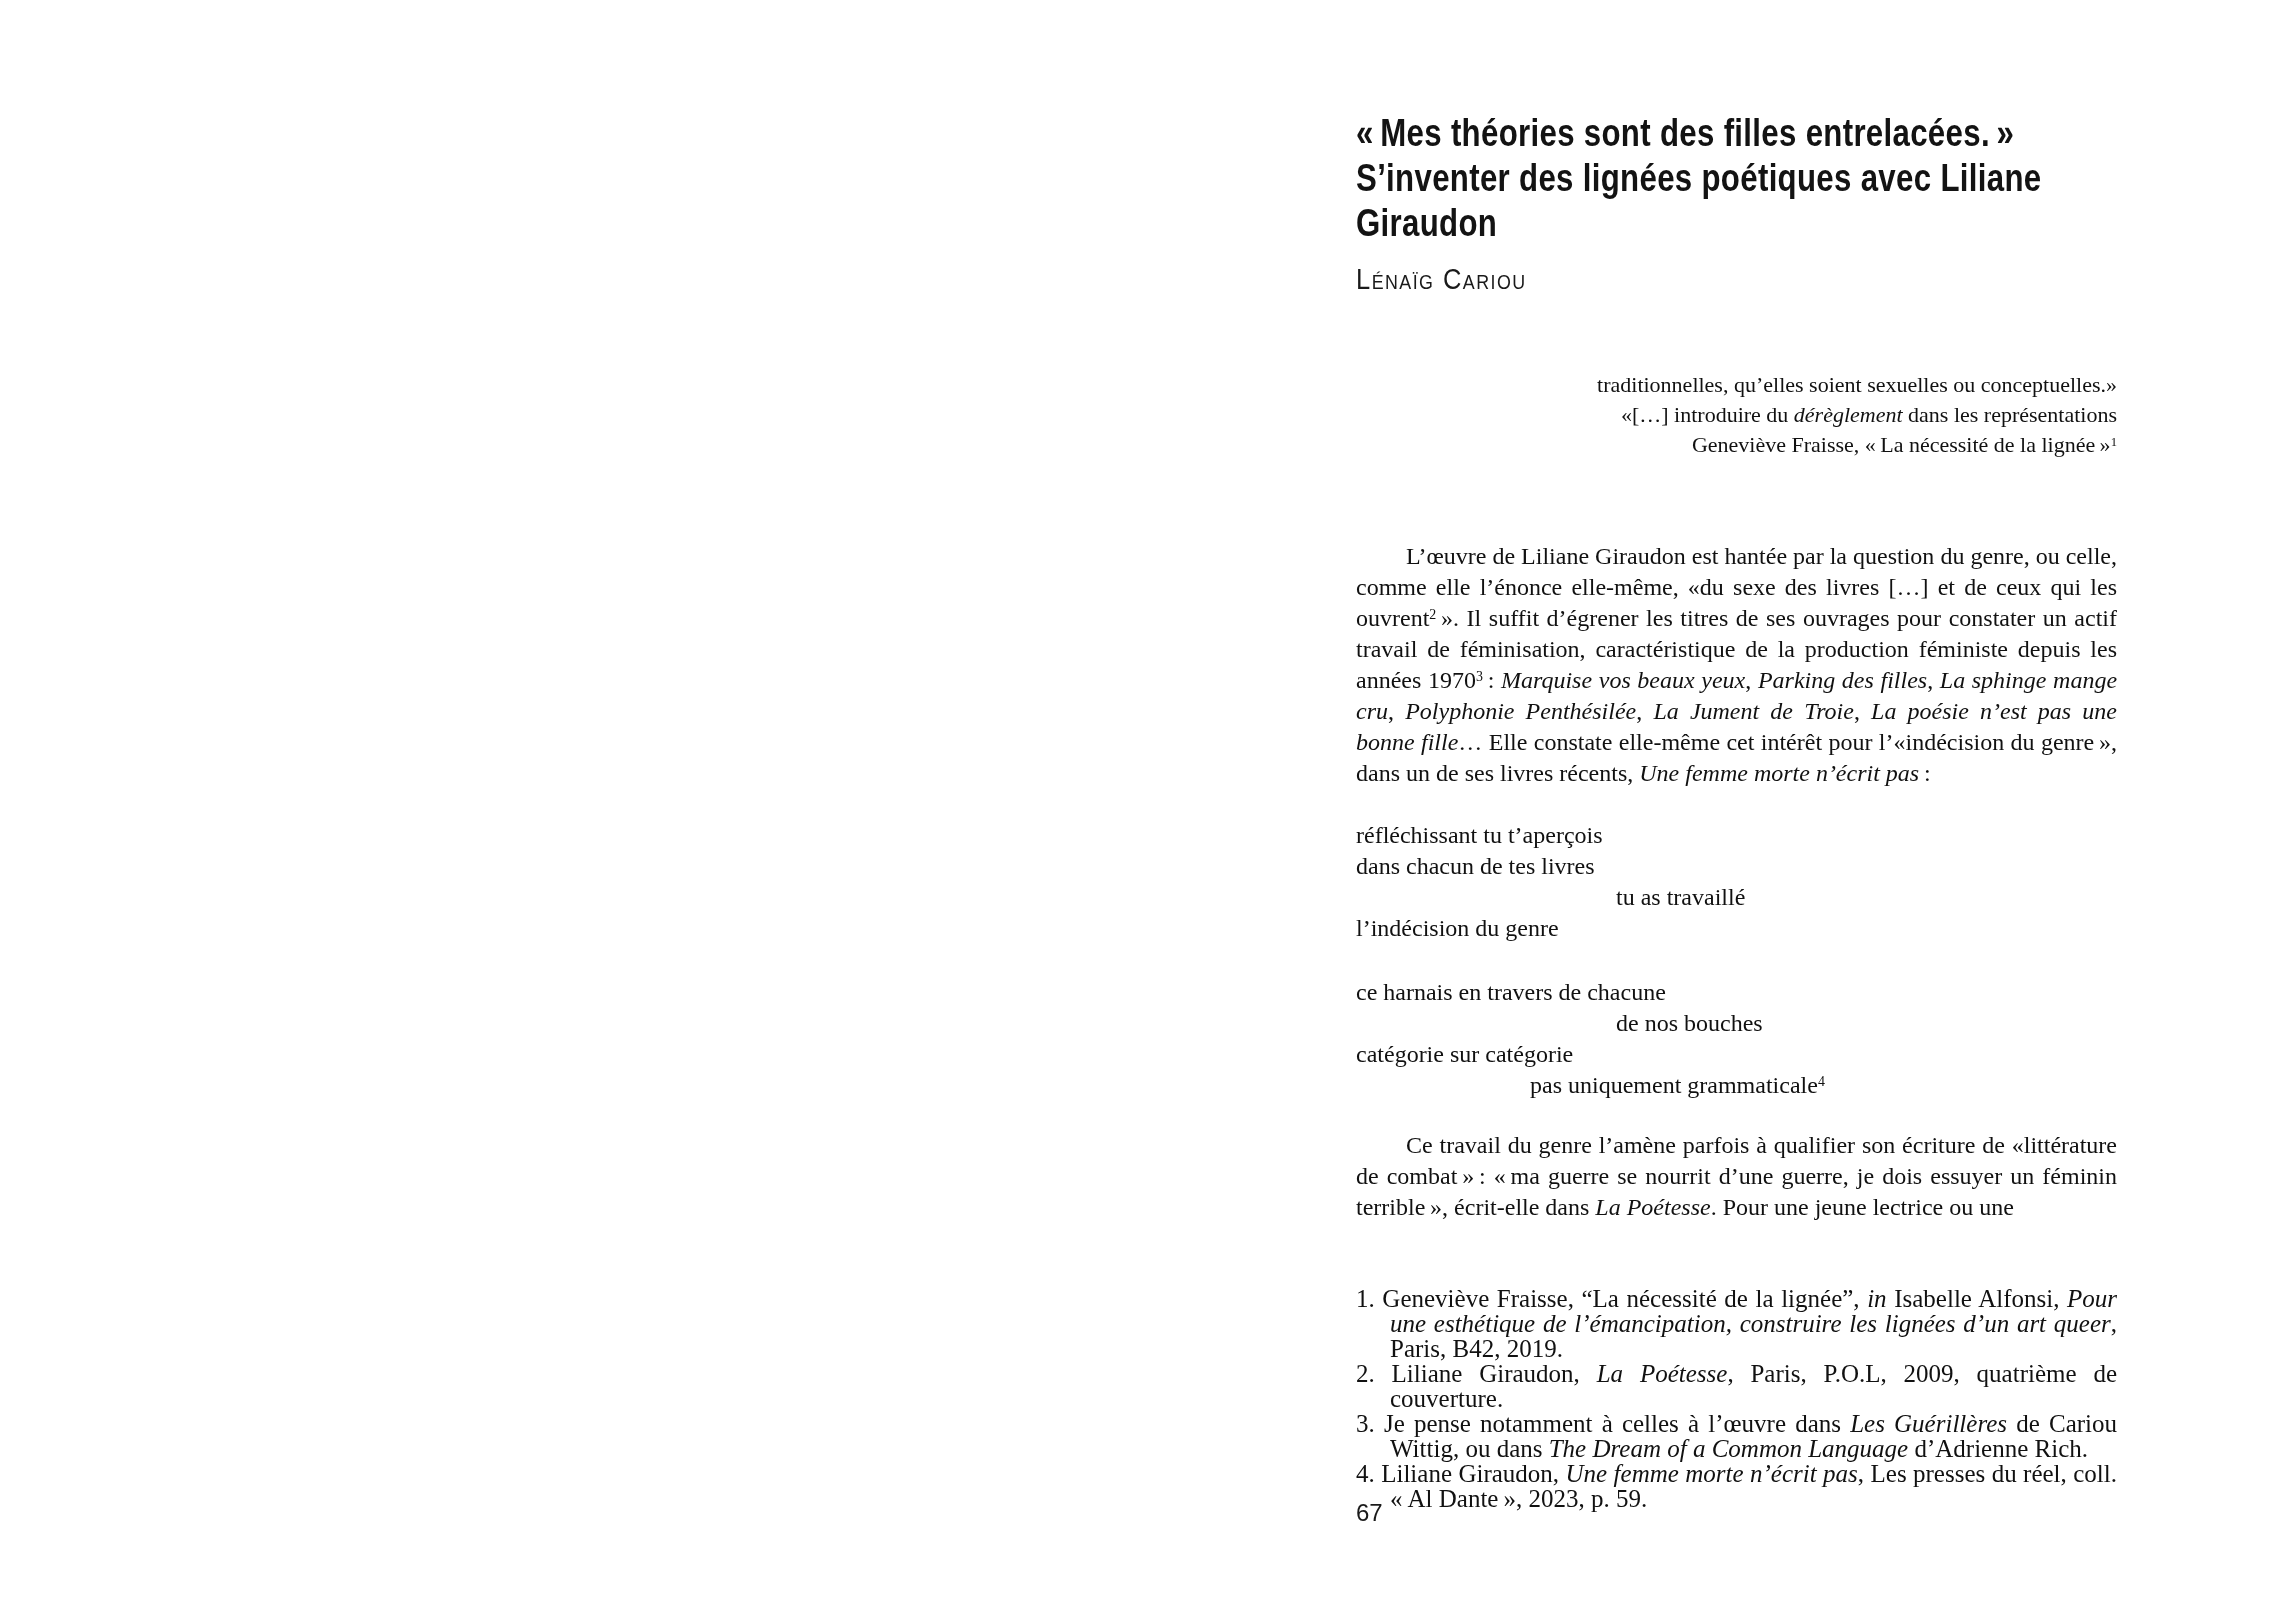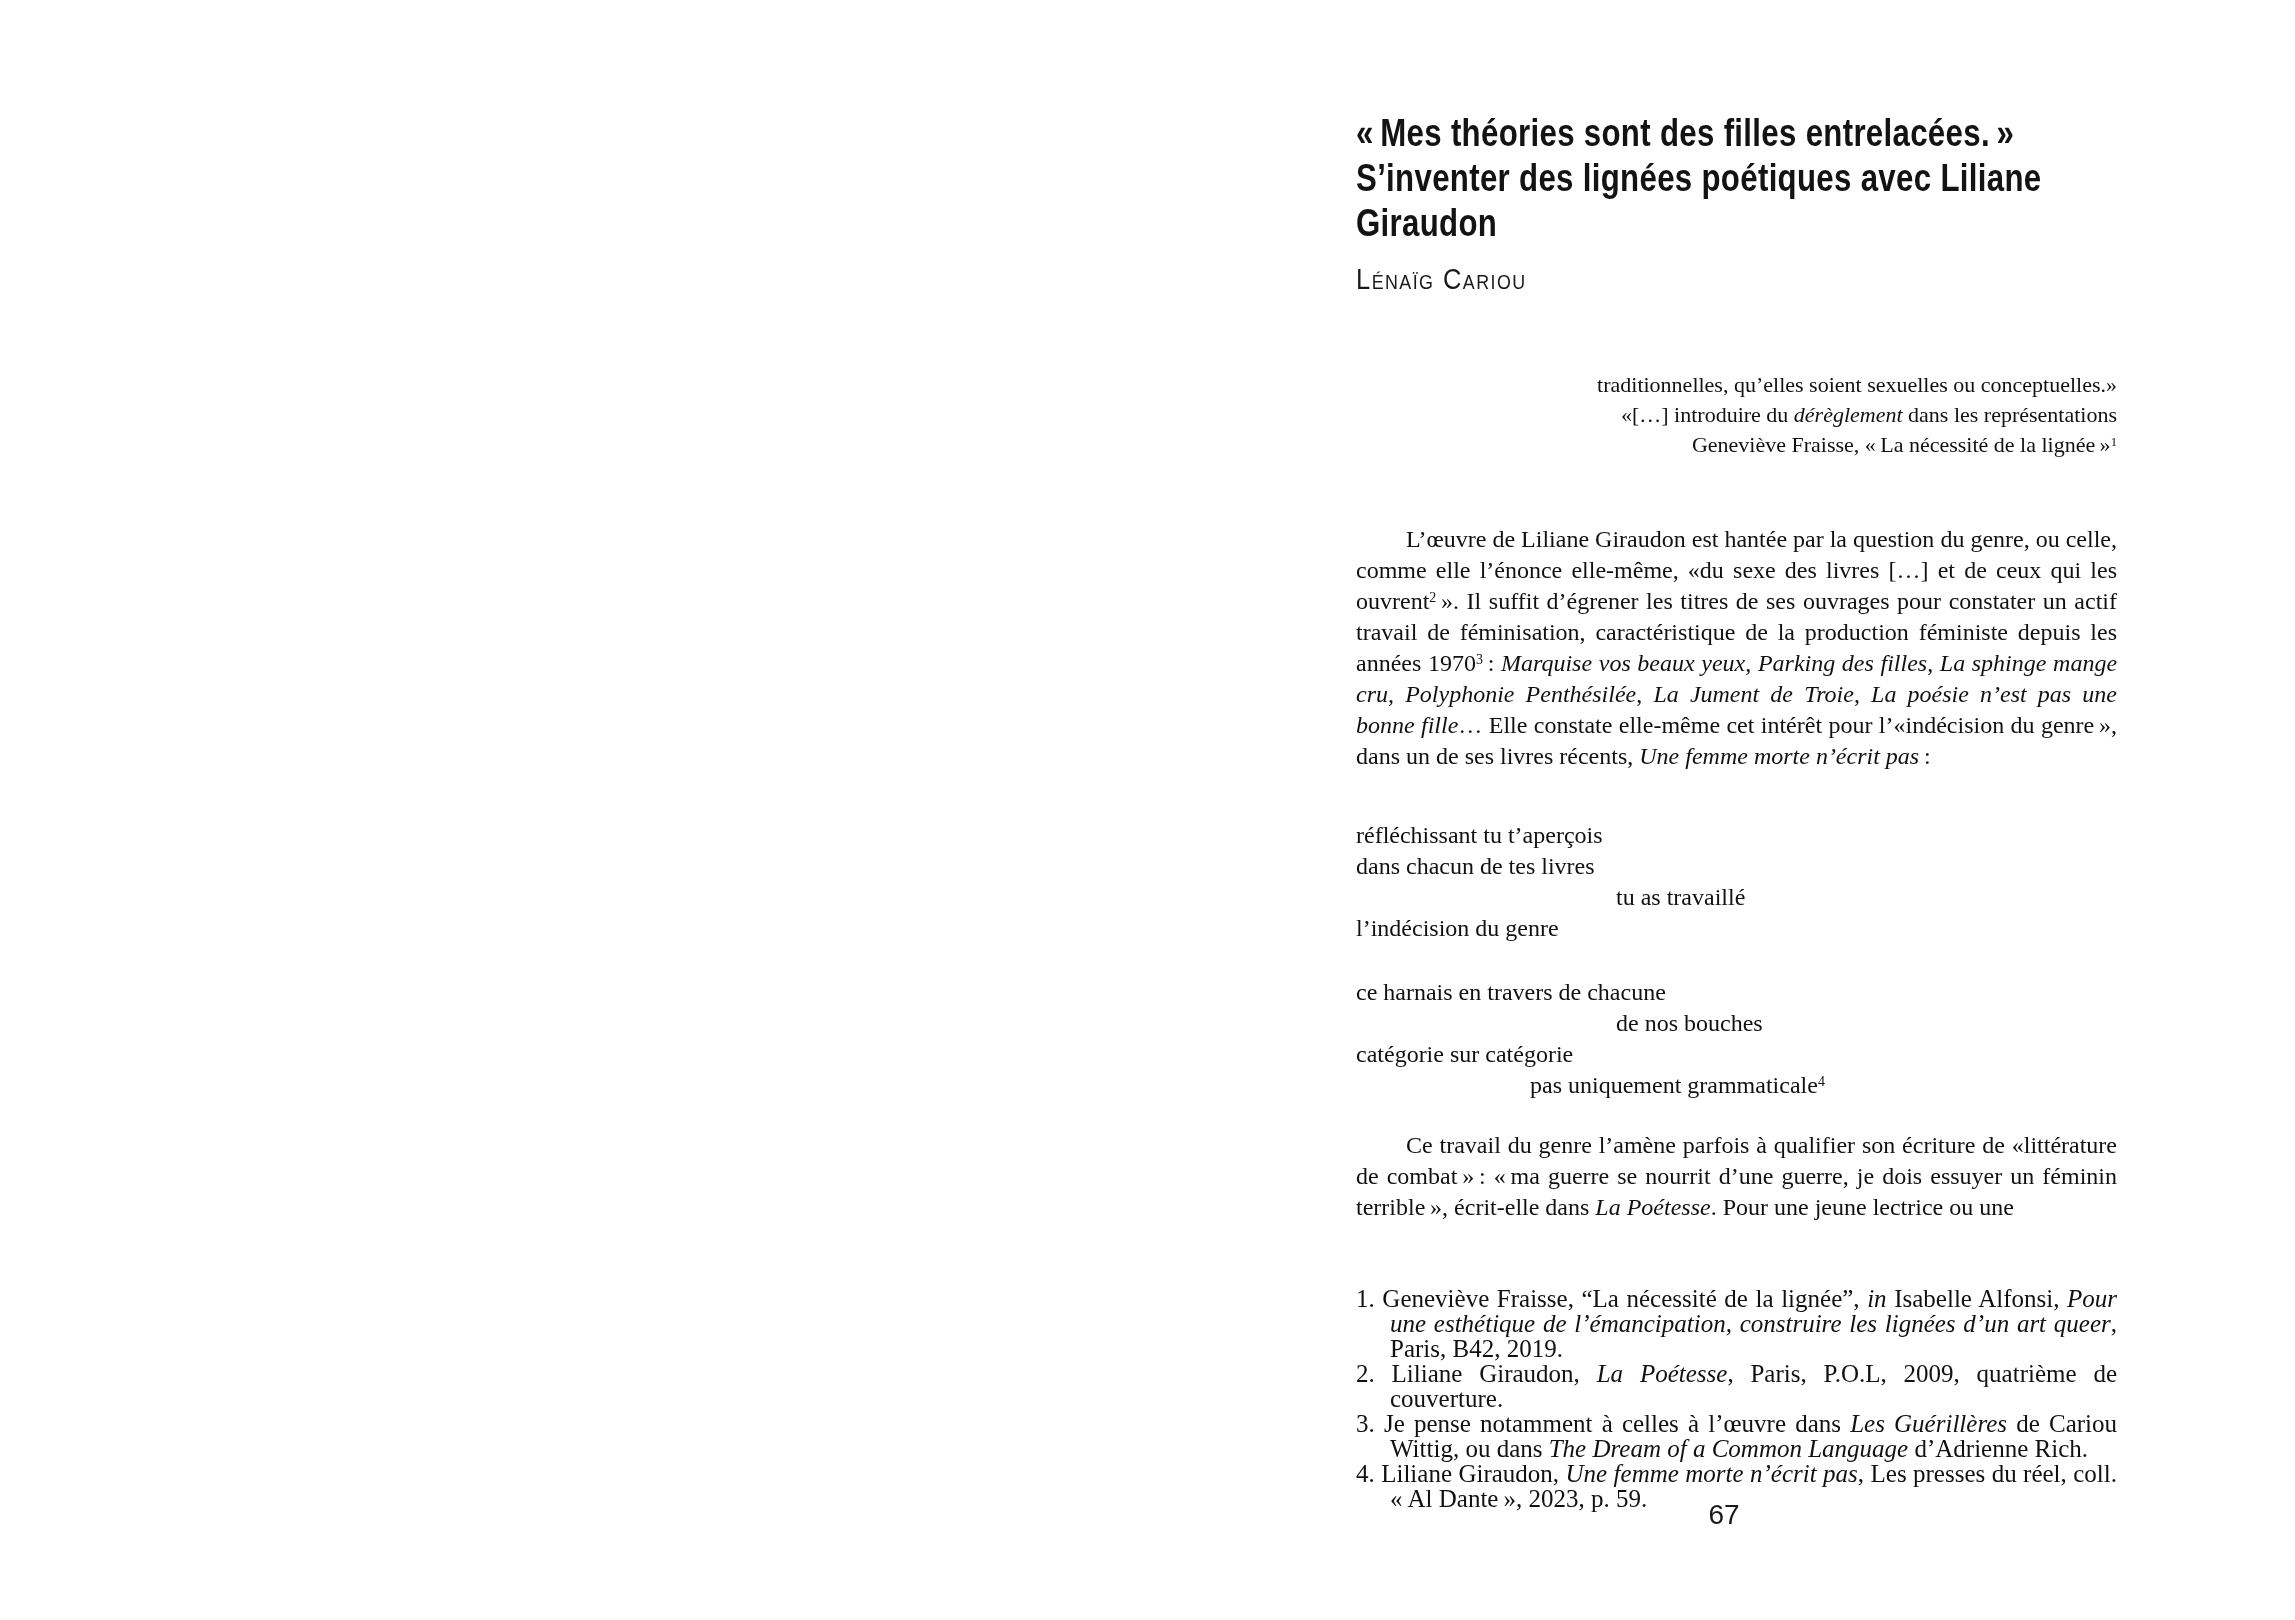--- a/index.html
+++ b/index.html
@@ -53,21 +53,21 @@
     line-height: 30px;
     text-align: right;
   }
 
   .para {
     font-family: "Liberation Serif", serif;
     font-size: 24px;
     line-height: 31px;
     text-align: justify;
   }
-  .para1 { top: 524px; text-indent: 50px; }
+  .para1 { top: 541px; text-indent: 50px; }
   .para2 { top: 1130px; text-indent: 50px; }
 
   .poem {
     top: 820px;
     font-family: "Liberation Serif", serif;
     font-size: 24px;
     line-height: 31px;
   }
   .stanza-2 { margin-top: 33px; }
   .poem-line { min-height: 31px; }
@@ -81,22 +81,22 @@
   }
   .footnote {
     padding-left: 34px;
     text-indent: -34px;
   }
 
   .pagenum {
     top: 1499px;
     width: 736px;
     font-family: "Liberation Sans", sans-serif;
-    font-size: 28px;
-    text-align: center;
+    font-size: 24px;
+    text-align: left;
     color: #1a1a1a;
   }
 
   .it { font-style: italic; }
   sup {
     font-size: 58%;
     line-height: 0;
     vertical-align: baseline;
     position: relative;
     top: -0.5em;

